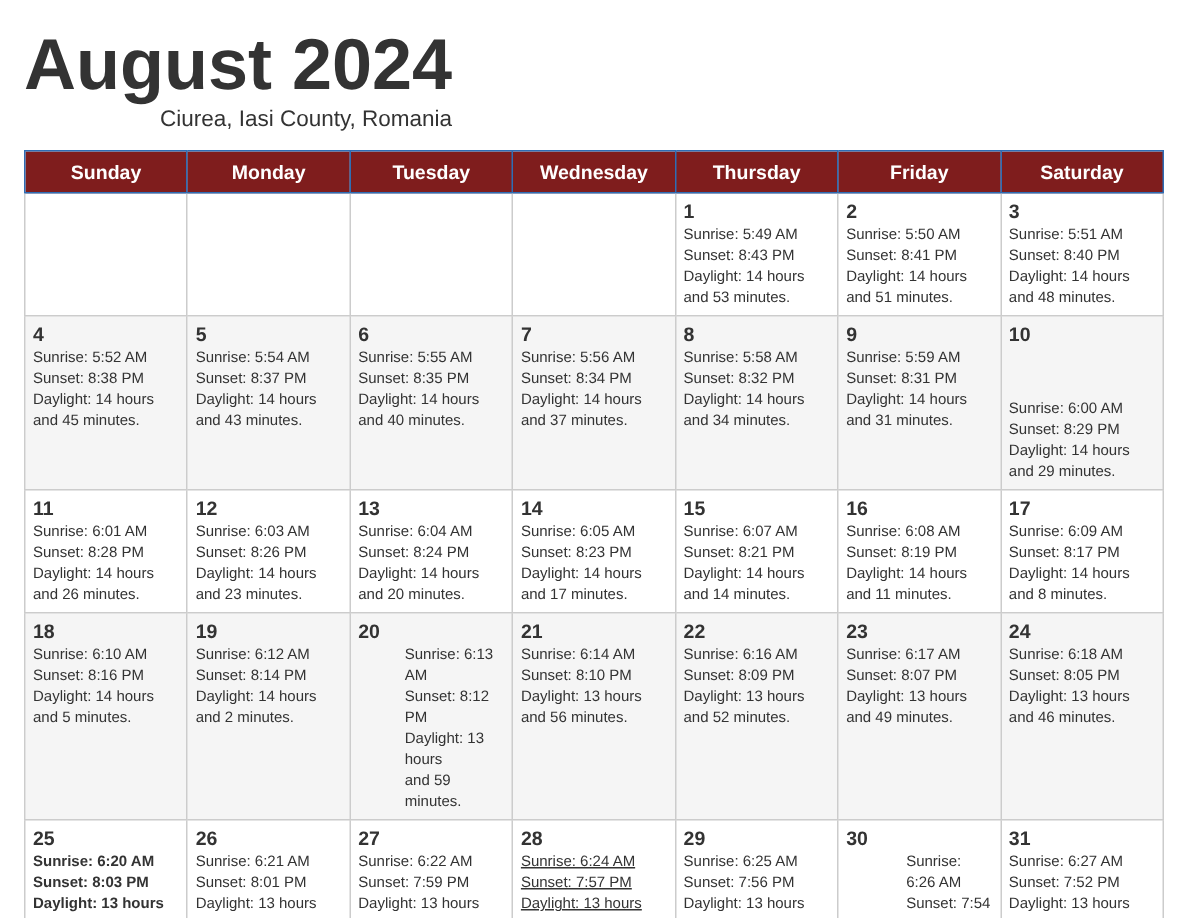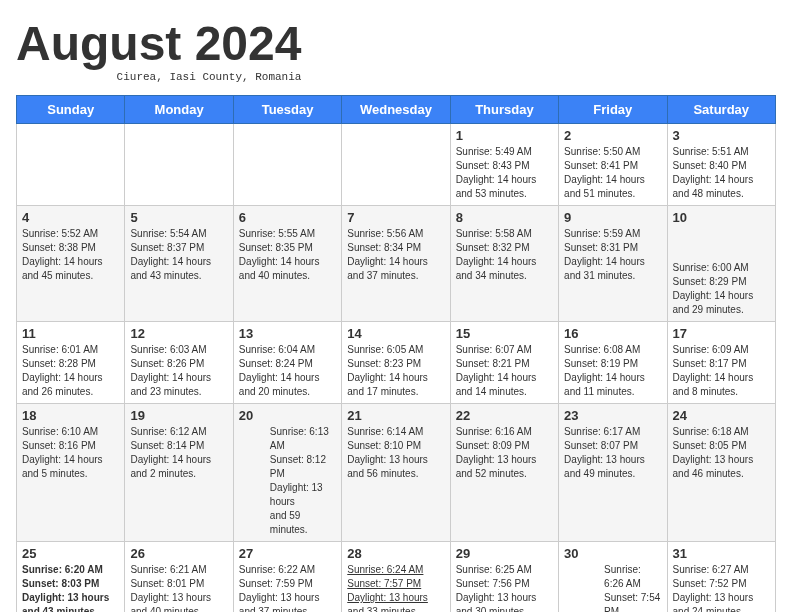--- a/index.html
+++ b/index.html
@@ -42,31 +42,30 @@
     }
     .title-block {
       text-align: right;
     }
     .month-year {
       font-size: 48px;
       font-weight: bold;
       color: #333;
     }
     .location {
-      font-size: 11px;
-      color: #333;
-      font-family: Liberation Mono, monospace;
+      font-size: 15px;
+      color: #333;
     }
     table {
       width: 100%;
       border-collapse: collapse;
       table-layout: fixed;
     }
     thead tr th {
-      background-color: #3b82f6;
+      background-color: #7f1d1d;
       color: #fff;
       text-align: center;
       padding: 6px 4px;
       font-size: 13px;
       font-weight: bold;
       border: 1px solid #2e6db4;
     }
     tbody tr td {
       border: 1px solid #ccc;
       vertical-align: top;

